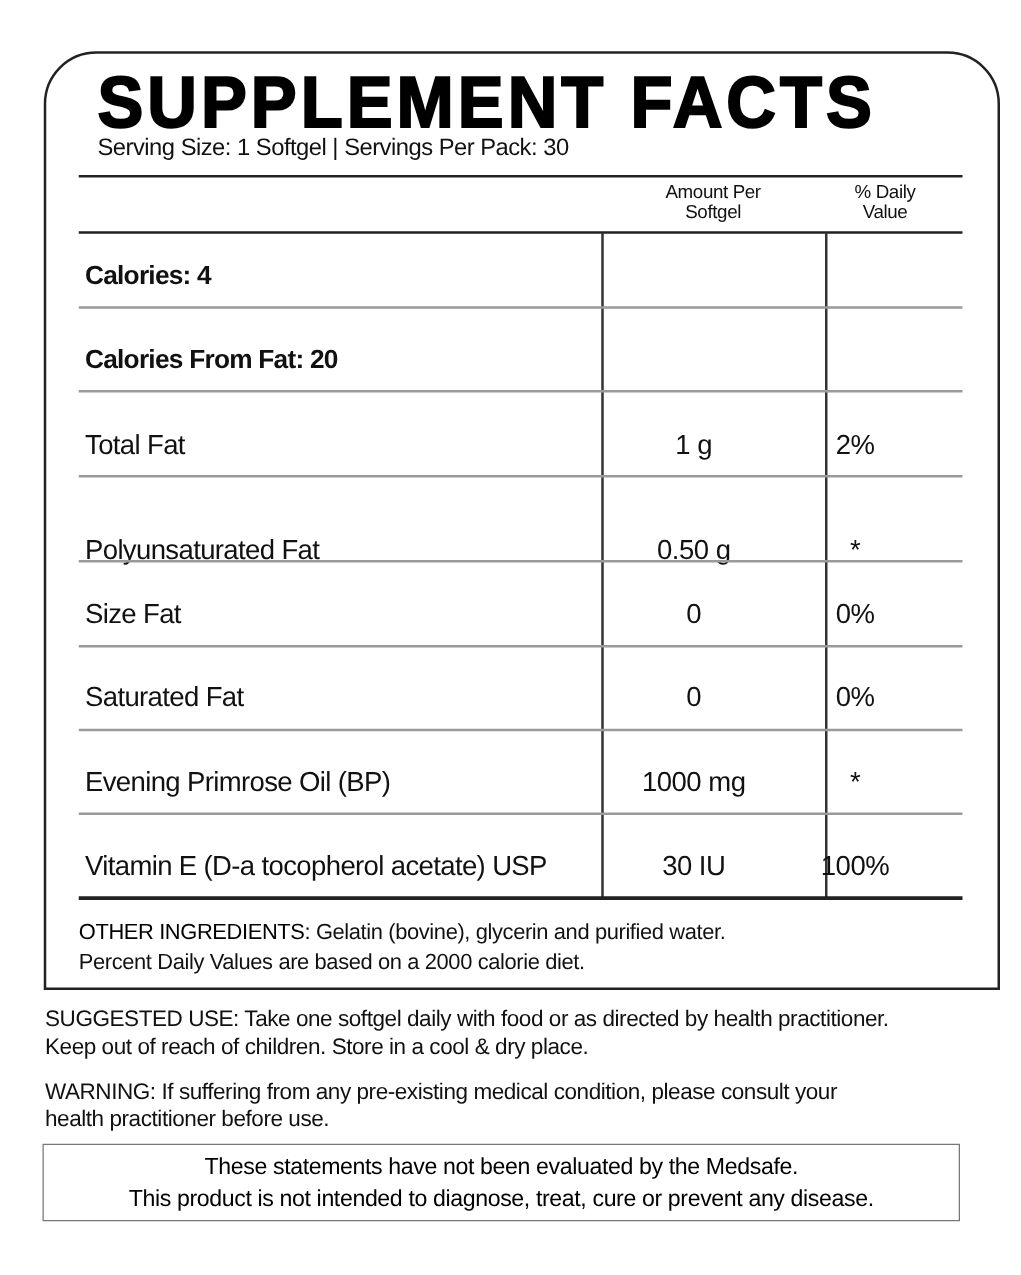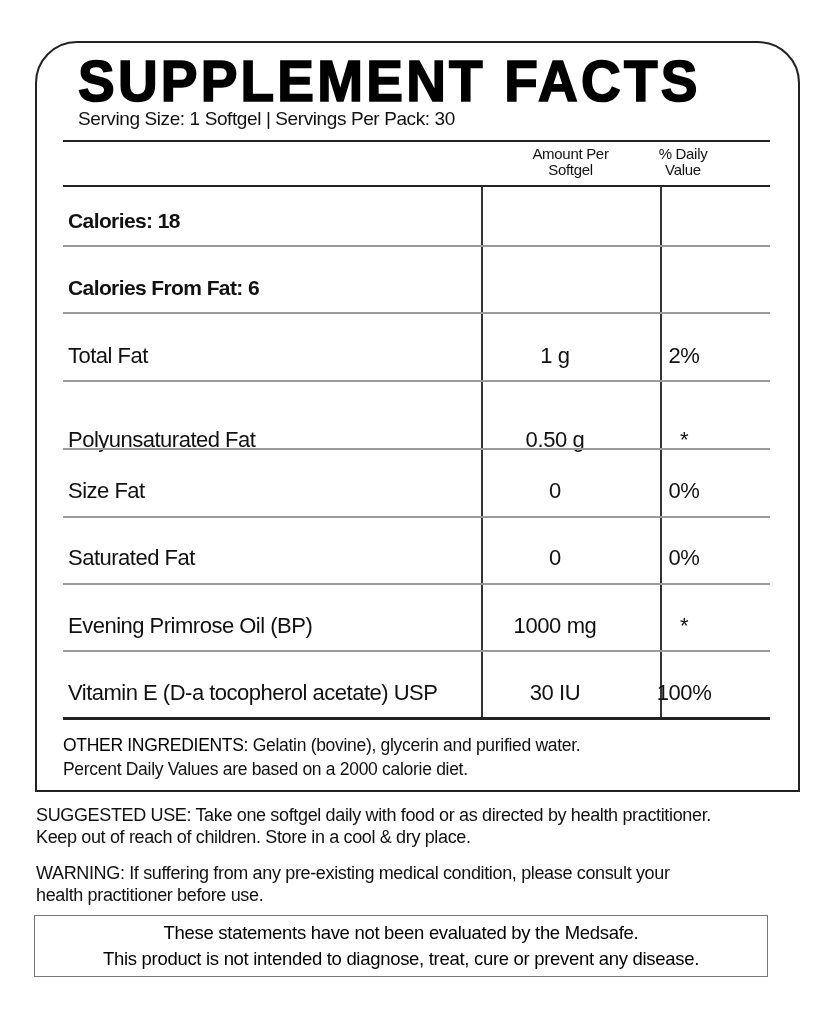--- a/index.html
+++ b/index.html
@@ -62,39 +62,39 @@
 <div class="panel"></div>
 
 <h1 class="title">SUPPLEMENT FACTS</h1>
 <div class="serving">Serving Size: 1 Softgel | Servings Per Pack: 30</div>
 
 <div class="hline" style="top:140px;height:2px;"></div>
 <div class="colhead" style="left:481px;width:179px;">
   <div>Amount Per</div>
   <div>Softgel</div>
 </div>
-<div class="colhead" style="left:628px;width:110px;">
+<div class="colhead" style="left:653px;width:110px;">
   <div>% Daily</div>
   <div>Value</div>
 </div>
 <div class="hline" style="top:185px;height:2px;"></div>
 
 <div class="vline" style="left:481px;"></div>
 <div class="vline" style="left:660px;"></div>
 
 <div>
   <div class="row" style="top:187px;">
-    <div class="cell-name bold">Calories: 18</div>
+    <div class="cell-name bold">Calories: 4</div>
     <div class="cell-amt"></div>
     <div class="cell-dv"></div>
   </div>
   <div class="hline thin" style="top:245px;"></div>
 
   <div class="row" style="top:254px;">
-    <div class="cell-name bold">Calories From Fat: 6</div>
+    <div class="cell-name bold">Calories From Fat: 20</div>
     <div class="cell-amt"></div>
     <div class="cell-dv"></div>
   </div>
   <div class="hline thin" style="top:312px;"></div>
 
   <div class="row" style="top:322px;">
     <div class="cell-name">Total Fat</div>
     <div class="cell-amt">1 g</div>
     <div class="cell-dv">2%</div>
   </div>

